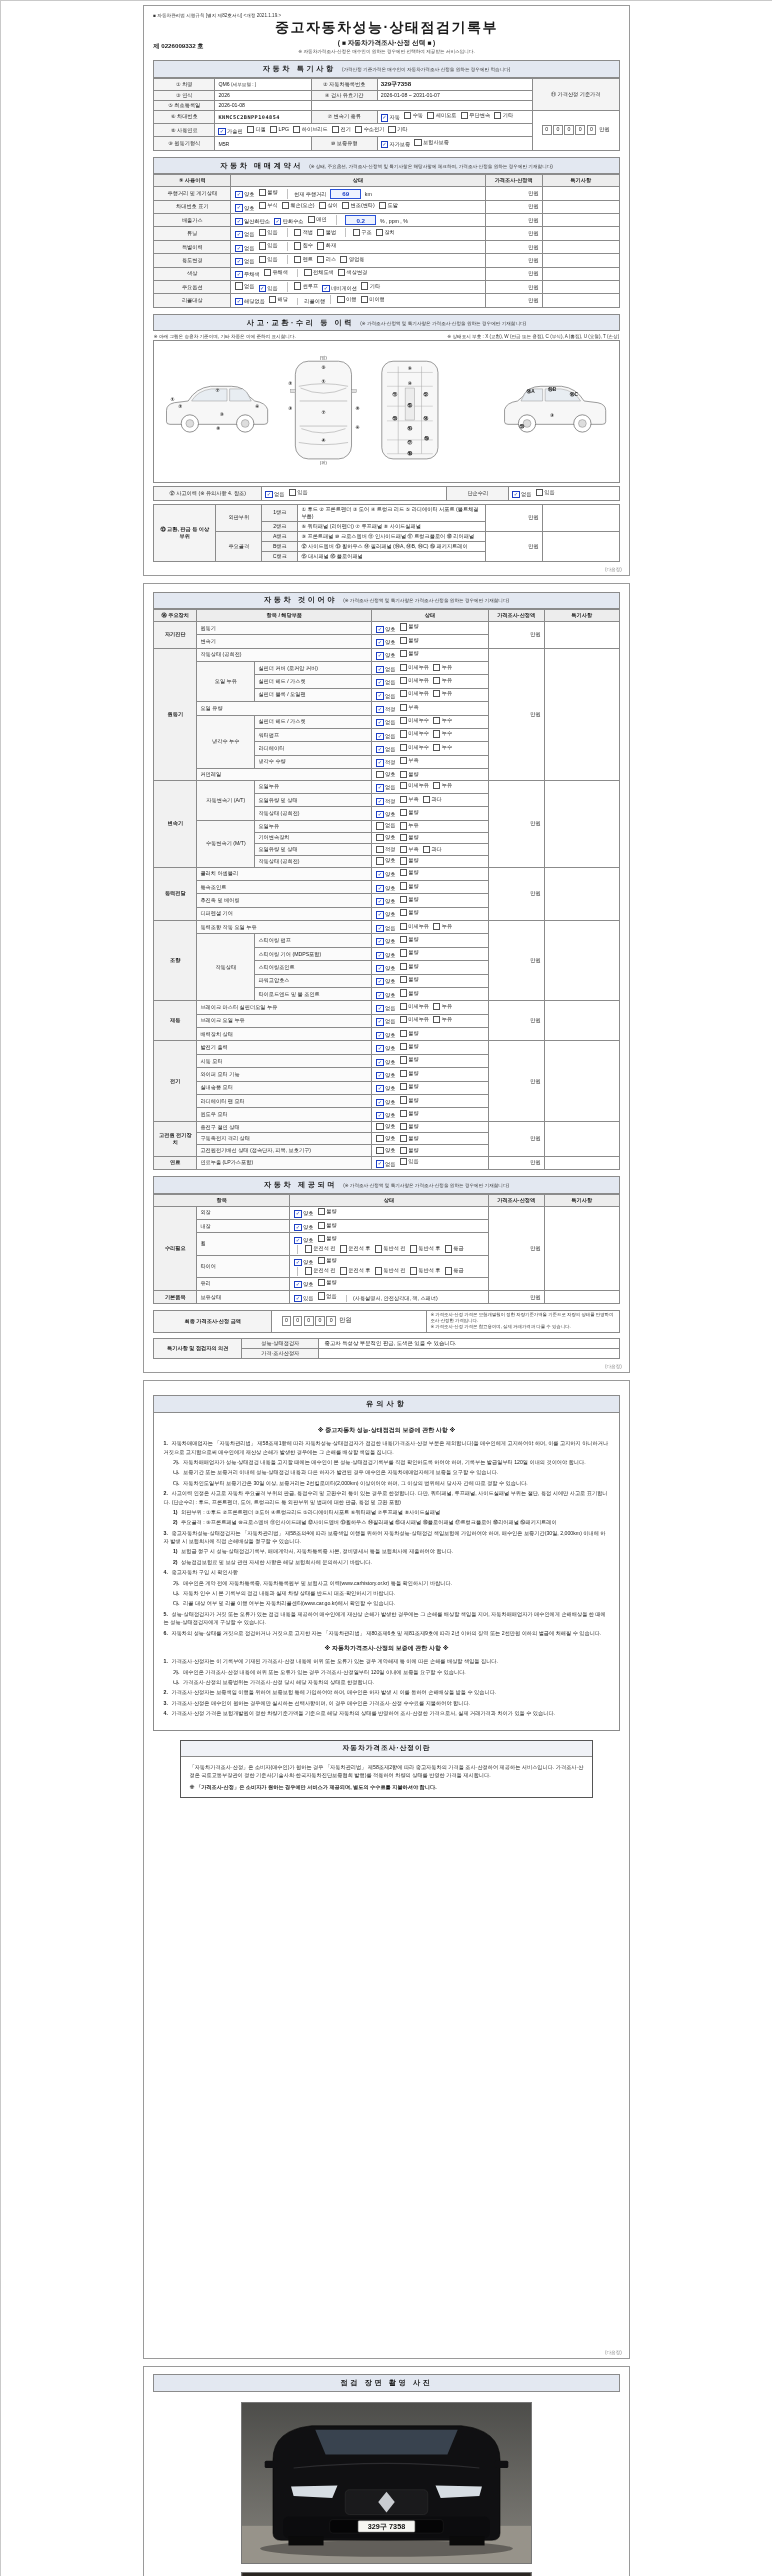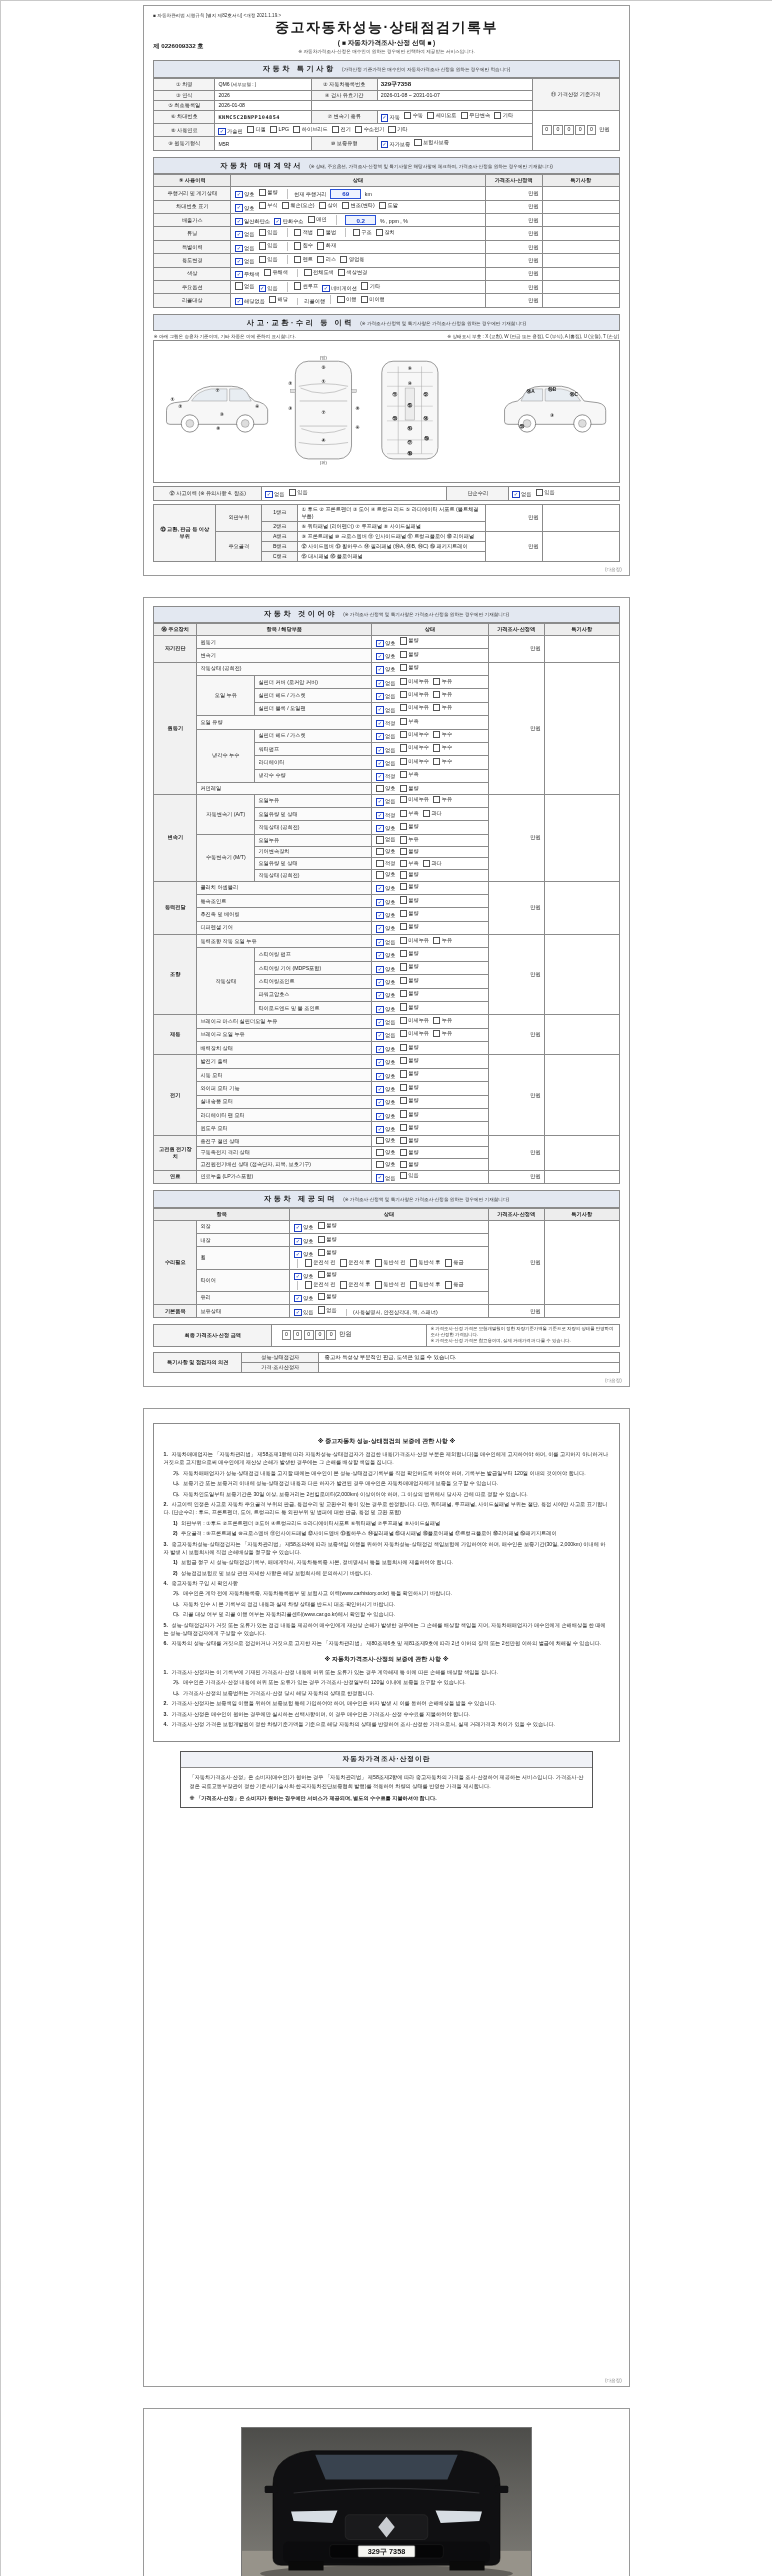--- a/index.html
+++ b/index.html
@@ -1,19 +1,19 @@
 <!DOCTYPE html>
 <html lang="ko" style="font-size:8.2px"><head>
 <meta charset="utf-8">
 <style>
   html,body{margin:0;padding:0;background:#fdfdfd;color:#1a1a1a;
     font-family:"Liberation Sans","DejaVu Sans",sans-serif;}
   .sheet{width:773px;margin:0 auto;background:#ffffff;border:0.5px solid #c9c9c9;
     box-sizing:border-box;padding:4.1px 0 18.5px;}
-  .page{width:487px;margin:0 auto 21px;background:#fff;border:0.5px solid #9a9a9a;
+  .page{width:487px;margin:0 auto 7px;background:#fff;border:0.5px solid #9a9a9a;
     padding:7.2px 9.3px 13.4px;box-sizing:border-box;position:relative;}
   .p1{min-height:565px;} .p2{min-height:557px;} .p3{min-height:979px;}
   .p4{min-height:361px;}
 
   .form-ref{font-size:4.6px;color:#333;margin:0 0 1px;}
   .doc-head{position:relative;margin-top:1px;}
   .doc-title{text-align:center;font-size:14px;font-weight:bold;letter-spacing:1.5px;margin:1px 0 1.5px;}
   .doc-sub{text-align:center;font-size:6.7px;font-weight:bold;}
   .doc-note{text-align:center;font-size:4.6px;color:#444;margin:1.5px 0 2.1px;}
   .doc-no{position:absolute;left:0;top:23px;font-size:6.2px;font-weight:bold;}
@@ -1208,20 +1208,21 @@
         <td class="op-text"></td>
       </tr>
     </tbody>
       </table>
 
     <div class="pg-foot">(다음장)</div>
   </div>
 
   <div class="page p3">
     <div class="notes-wrap">
+      <div class="notes-title">유의사항</div>
       <div class="notes-body" id="notesBody">
           <div class="nh">※ 중고자동차 성능·상태점검의 보증에 관한 사항 ※</div>
           <div class="np lv0"><span class="num">1.</span><span> 자동차매매업자는 「자동차관리법」 제58조제1항에 따라 자동차성능·상태점검자가 점검한 내용(가격조사·산정 부분은 제외합니다)을 매수인에게 고지하여야 하며, 이를 고지하지 아니하거나 거짓으로 고지함으로써 매수인에게 재산상 손해가 발생한 경우에는 그 손해를 배상할 책임을 집니다.</span></div>
           <div class="np lv1"><span class="num">가.</span><span> 자동차매매업자가 성능·상태점검 내용을 고지할 때에는 매수인이 본 성능·상태점검기록부를 직접 확인하도록 하여야 하며, 기록부는 발급일부터 120일 이내의 것이어야 합니다.</span></div>
           <div class="np lv1"><span class="num">나.</span><span> 보증기간 또는 보증거리 이내에 성능·상태점검 내용과 다른 하자가 발견된 경우 매수인은 자동차매매업자에게 보증을 요구할 수 있습니다.</span></div>
           <div class="np lv1"><span class="num">다.</span><span> 자동차인도일부터 보증기간은 30일 이상, 보증거리는 2천킬로미터(2,000km) 이상이어야 하며, 그 이상의 범위에서 당사자 간에 따로 정할 수 있습니다.</span></div>
           <div class="np lv0"><span class="num">2.</span><span> 사고이력 인정은 사고로 자동차 주요골격 부위의 판금, 용접수리 및 교환수리 등이 있는 경우로 한정합니다. 다만, 쿼터패널, 루프패널, 사이드실패널 부위는 절단, 용접 시에만 사고로 표기합니다. (단순수리 : 후드, 프론트펜더, 도어, 트렁크리드 등 외판부위 및 범퍼에 대한 판금, 용접 및 교환 포함)</span></div>
           <div class="np lv1"><span class="num">1)</span><span> 외판부위 : ①후드 ②프론트펜더 ③도어 ④트렁크리드 ⑤라디에이터서포트 ⑥쿼터패널 ⑦루프패널 ⑧사이드실패널</span></div>
           <div class="np lv1"><span class="num">2)</span><span> 주요골격 : ⑨프론트패널 ⑩크로스멤버 ⑪인사이드패널 ⑫사이드멤버 ⑬휠하우스 ⑭필러패널 ⑮대시패널 ⑯플로어패널 ⑰트렁크플로어 ⑱리어패널 ⑲패키지트레이</span></div>
           <div class="np lv0"><span class="num">3.</span><span> 중고자동차성능·상태점검자는 「자동차관리법」 제58조의4에 따라 보증책임 이행을 위하여 자동차성능·상태점검 책임보험에 가입하여야 하며, 매수인은 보증기간(30일, 2,000km) 이내에 하자 발생 시 보험회사에 직접 손해배상을 청구할 수 있습니다.</span></div>
@@ -1248,20 +1249,23 @@
       <div class="ib-body">
         <div>「자동차가격조사·산정」은 소비자(매수인)가 원하는 경우 「자동차관리법」 제58조제2항에 따라 중고자동차의 가격을 조사·산정하여 제공하는 서비스입니다. 가격조사·산정은 국토교통부장관이 정한 기준서(기술사회·한국자동차진단보증협회 발행)를 적용하여 차량의 상태를 반영한 가격을 제시합니다.</div>
         <div class="em">※ 「가격조사·산정」은 소비자가 원하는 경우에만 서비스가 제공되며, 별도의 수수료를 지불하셔야 합니다.</div>
       </div>
     </div>
 
     <div class="pg-foot">(다음장)</div>
   </div>
 
   <div class="page p4">
+    <div class="sec-bar" style="margin-top:0">
+      <span class="t">점검 장면 촬영 사진</span>
+    </div>
     <div class="photos">
 
       <svg class="photo" width="289" height="160" viewBox="0 0 560 310" xmlns="http://www.w3.org/2000/svg">
         <defs>
           <linearGradient id="wall" x1="0" y1="0" x2="0" y2="1">
             <stop offset="0" stop-color="#4d4d4a"></stop>
               <stop offset="1" stop-color="#83817b"></stop>
           </linearGradient>
         </defs>
         <rect width="560" height="310" fill="url(#wall)"></rect>

